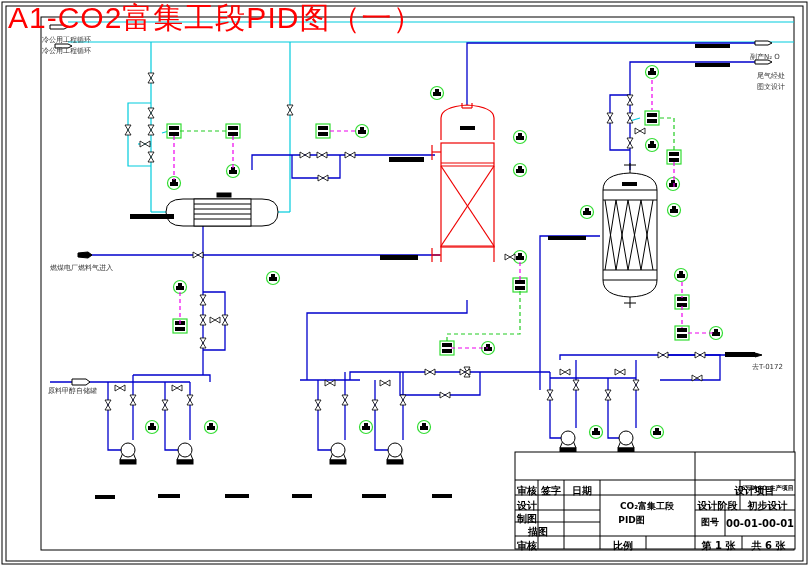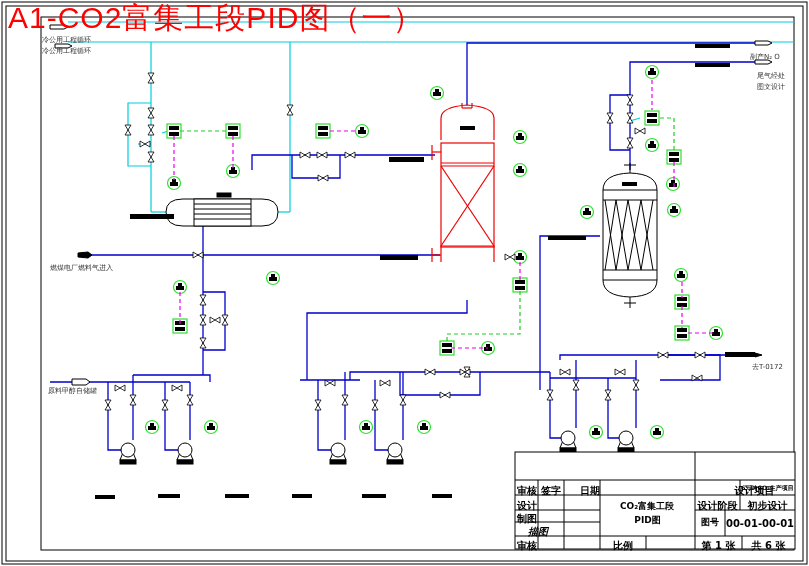--- a/index.html
+++ b/index.html
@@ -513,27 +513,27 @@
 <div class="lbl" style="left:50px;top:263px;text-align:right;">燃煤电厂燃料气进入</div>
 <div class="lbl" style="left:48px;top:386px;">原料甲醇自储罐</div>
 <div class="lbl" style="left:750px;top:52px;">副产N₂ O</div>
 <div class="lbl" style="left:757px;top:71px;">尾气经处</div>
 <div class="lbl" style="left:757px;top:82px;">图文设计</div>
 <div class="lbl" style="left:752px;top:362px;">去T-0172</div>
 
 
 <div class="tb" style="left:516px;top:484px;width:22px;">审核</div>
 <div class="tb" style="left:538px;top:484px;width:26px;">签字</div>
-<div class="tb" style="left:564px;top:484px;width:36px;text-align:right;">日期</div>
+<div class="tb" style="left:564px;top:484px;width:36px;">日期</div>
 <div class="tb" style="left:516px;top:499px;width:22px;">设计</div>
 <div class="tb" style="left:516px;top:512px;width:22px;">制图</div>
-<div class="tb" style="left:516px;top:525px;width:44px;font-style:italic;">描图</div>
+<div class="tb" style="left:516px;top:525px;width:44px;">描图</div>
 <div class="tb" style="left:516px;top:539px;width:22px;">审核</div>
 <div class="tb" style="left:600px;top:500px;width:94px;font-size:9px;">CO₂富集工段</div>
-<div class="tb" style="left:600px;top:514px;width:95px;font-size:9px;">PID图</div>
+<div class="tb" style="left:584px;top:514px;width:95px;font-size:9px;">PID图</div>
 <div class="tb" style="left:600px;top:539px;width:46px;">比例</div>
 <div class="tb" style="left:732px;top:484px;width:45px;">设计项目</div>
 <div class="tb" style="left:740px;top:484px;width:55px;font-size:6px;">6万吨CO₂生产项目</div>
 <div class="tb" style="left:695px;top:499px;width:45px;">设计阶段</div>
 <div class="tb" style="left:740px;top:499px;width:55px;">初步设计</div>
 <div class="tb" style="left:695px;top:516px;width:30px;font-size:9px;">图号</div>
 <div class="tb" style="left:725px;top:518px;width:70px;">00-01-00-01</div>
 <div class="tb" style="left:695px;top:539px;width:47px;">第 1 张</div>
 <div class="tb" style="left:742px;top:539px;width:53px;">共 6 张</div>
 

